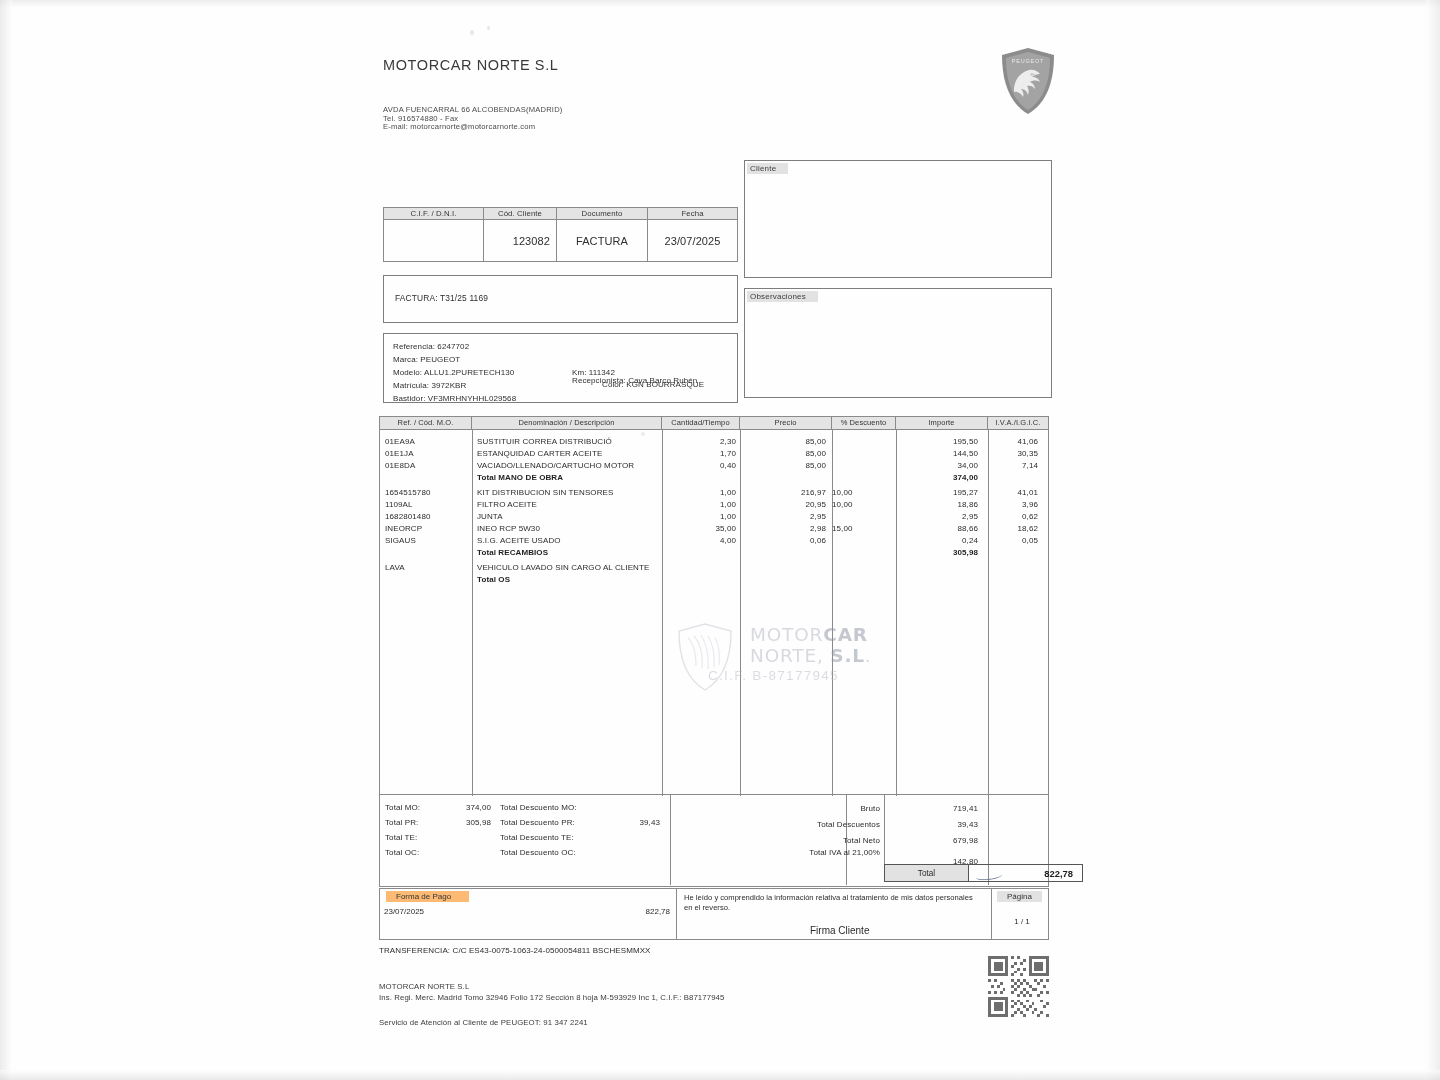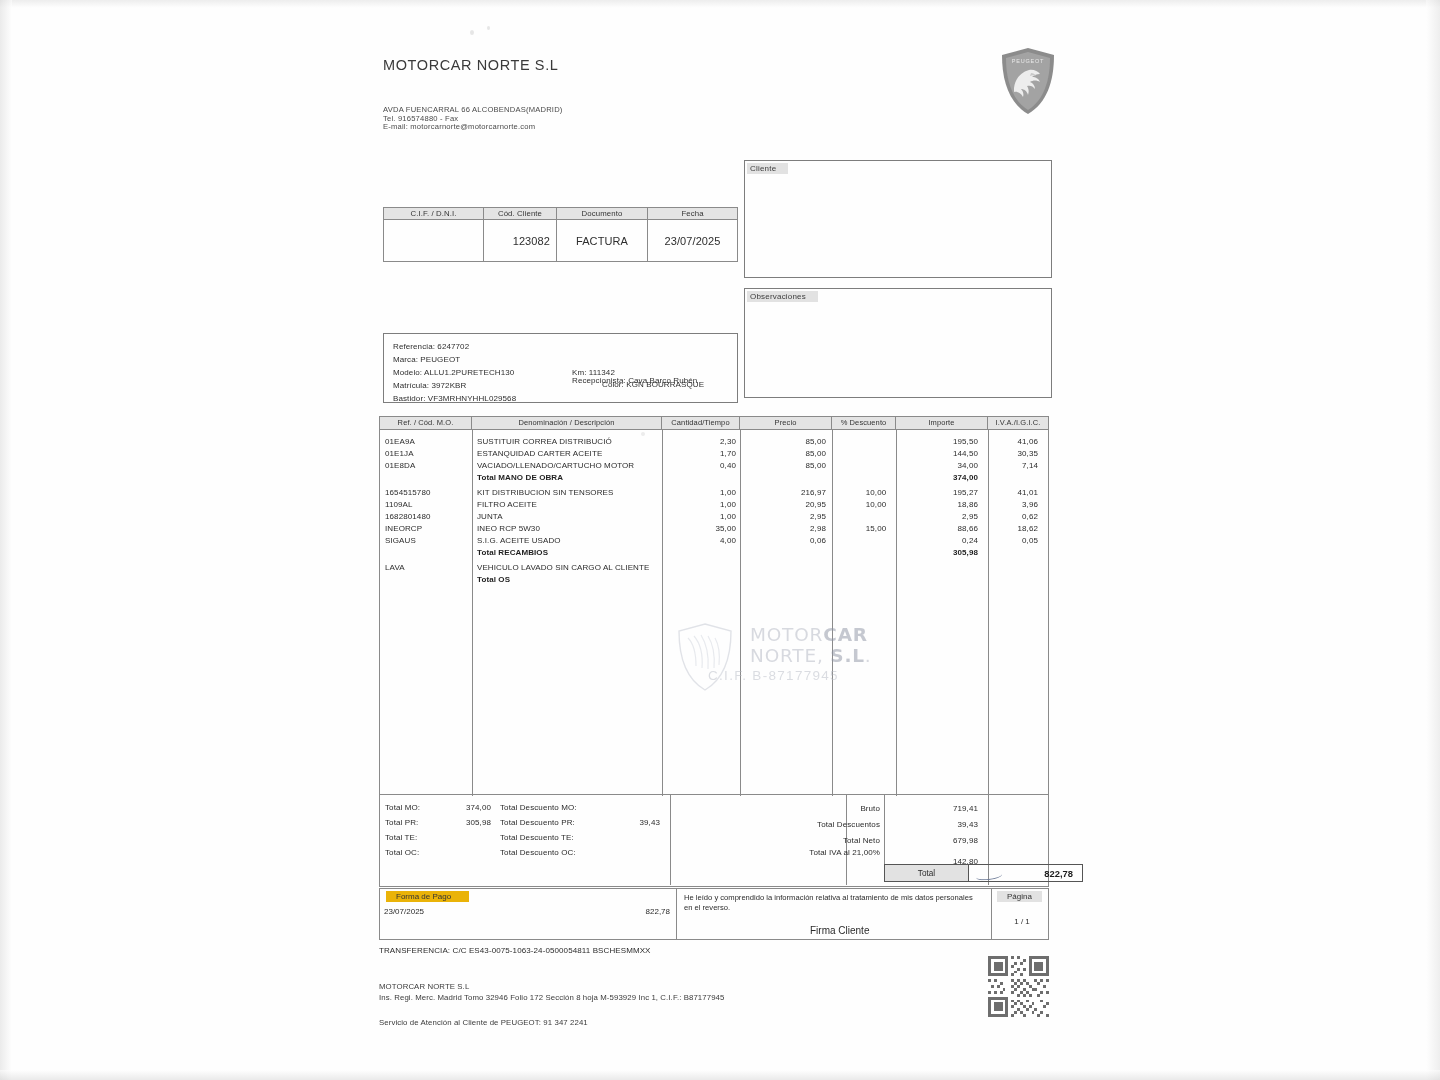--- a/index.html
+++ b/index.html
@@ -87,21 +87,21 @@
 
   
   .vr{position:absolute;top:12px;width:1px;height:367px;background:#8a8a8a;}
   .hdr-underline{position:absolute;left:0;top:12px;width:668px;height:1px;background:#8a8a8a;}
 
   .irow{position:absolute;left:0;height:12px;font-size:8px;color:#2b2b2b;letter-spacing:.1px;}
   .irow .ref{position:absolute;left:5px;width:88px;}
   .irow .den{position:absolute;left:97px;width:190px;}
   .irow .qty{position:absolute;left:286px;width:70px;text-align:right;}
   .irow .pre{position:absolute;left:362px;width:84px;text-align:right;}
-  .irow .dto{position:absolute;left:468px;width:56px;text-align:center;}
+  .irow .dto{position:absolute;left:452px;width:56px;text-align:left;}
   .irow .imp{position:absolute;left:514px;width:84px;text-align:right;}
   .irow .iva{position:absolute;left:604px;width:54px;text-align:right;}
   .irow.bold .den,.irow.bold .imp{font-weight:bold;color:#1f1f1f;}
 
   
   .wm{position:absolute;left:676px;top:620px;width:200px;height:90px;opacity:.5;}
   .wm .wmtxt{position:absolute;left:74px;top:4px;font-size:18.5px;color:#b2b6c2;
              letter-spacing:.8px;line-height:21px;font-family:"DejaVu Sans",sans-serif;}
   .wm .wmtxt b{color:#8d93a3;font-weight:bold;}
   .wm .wmcif{position:absolute;left:32px;top:48px;font-size:13.5px;color:#b8bcc6;letter-spacing:1.3px;}
@@ -121,21 +121,21 @@
            font-size:9.4px;font-weight:bold;color:#1c1c1c;text-align:right;
            line-height:17px;padding-right:9px;}
   .tot-pen{position:absolute;left:596px;top:77px;width:26px;height:7px;
            border-bottom:1.4px solid #6c7a96;border-radius:0 0 60% 40%;transform:rotate(-4deg);}
 
   
   .payrow{position:absolute;left:379px;top:888px;width:670px;height:52px;
           border:1px solid #8a8a8a;box-sizing:border-box;}
   .pay-sep1{position:absolute;left:296px;top:0;width:1px;height:50px;background:#8a8a8a;}
   .pay-sep2{position:absolute;left:611px;top:0;width:1px;height:50px;background:#8a8a8a;}
-  .pay-hdr{position:absolute;left:6px;top:2px;background:#eab308;font-size:8px;
+  .pay-hdr{position:absolute;left:6px;top:2px;background:#fdba74;font-size:8px;
            color:#343434;padding:1px 18px 1px 10px;}
   .pay-date{position:absolute;left:4px;top:18px;font-size:8px;color:#2b2b2b;}
   .pay-amt{position:absolute;left:190px;top:18px;width:100px;text-align:right;font-size:8px;color:#2b2b2b;}
   .pay-legal{position:absolute;left:304px;top:4px;width:295px;font-size:7.6px;
              line-height:9.6px;color:#2b2b2b;}
   .pay-firma{position:absolute;left:430px;top:36px;width:175px;font-size:10px;color:#2b2b2b;}
   .pag-hdr{position:absolute;left:617px;top:2px;background:#e2e2e2;font-size:8px;color:#343434;padding:1px 10px;}
   .pag-val{position:absolute;left:617px;top:28px;width:50px;text-align:center;font-size:8px;color:#2b2b2b;}
 
   .transfer{position:absolute;left:379px;top:946px;font-size:8px;color:#2b2b2b;letter-spacing:.1px;}
@@ -182,20 +182,23 @@
       <div class="c4">Fecha</div>
     </div>
     <div class="row2">
       <div class="c1"></div>
       <div class="c2 ta-r">123082</div>
       <div class="c3 ta-c">FACTURA</div>
       <div class="c4 ta-c">23/07/2025</div>
     </div>
   </div>
 
+  <div class="facturabox box">
+    <div class="txt">FACTURA: T31/25 1169</div>
+  </div>
 
   <div class="vehbox box">
     <div class="l" style="top:8px;">Referencia: 6247702</div>
     <div class="r" style="top:8px;margin-top:34px;">Recepcionista: Cava Barco Rubén</div>
     <div class="l" style="top:21px;">Marca: PEUGEOT</div>
     <div class="r" style="top:21px;left:218px;margin-top:25px;">Color: KGN BOURRASQUE</div>
     <div class="l" style="top:34px;">Modelo: ALLU1.2PURETECH130</div>
     <div class="r" style="top:34px;">Km: 111342</div>
     <div class="l" style="top:47px;">Matrícula: 3972KBR</div>
     <div class="l" style="top:60px;">Bastidor: VF3MRHNYHHL029568</div>

